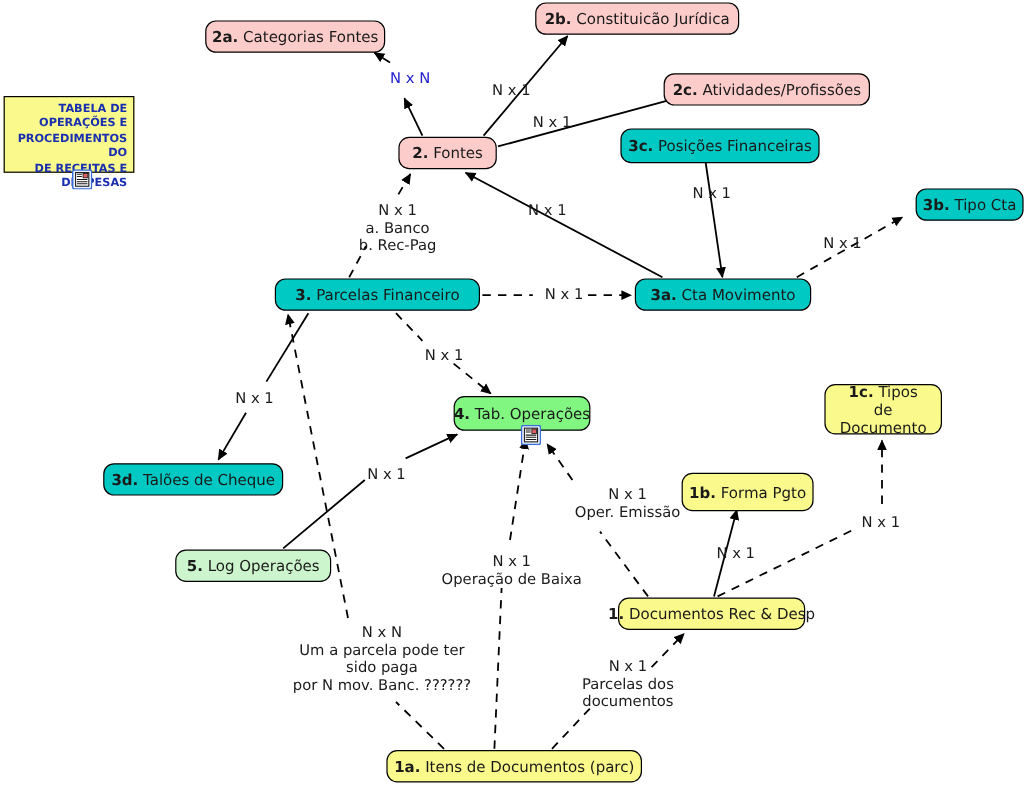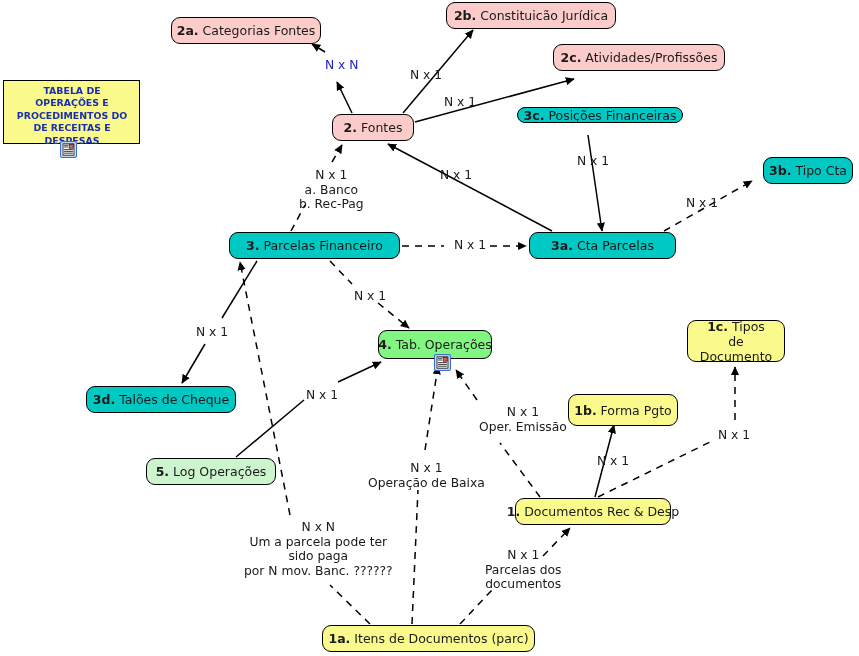--- a/index.html
+++ b/index.html
@@ -43,29 +43,29 @@
   .n-cyan{background:#00c9c4;}
   .n-green{background:#81f781;}
   .n-palegreen{background:#cdf5cd;}
   .n-yellow{background:#fafa8c;}
   .node.multiline{white-space:normal;line-height:15px;}
 
   
   #title-box{
     position:absolute;
     left:3px;top:80px;
-    width:137px;height:64px;
+    width:109px;height:64px;
     box-sizing:border-box;
     background:#fafa8c;
     border:1.4px solid #000000;
     color:#1a2fb0;
     font-weight:bold;
     font-size:9.4px;
     line-height:12.4px;
-    text-align:center;
+    text-align:right;
     padding:4px 5px 0 6px;
     z-index:6;
   }
   
   .doc-icon{
     position:absolute;
     width:17px;height:17px;
     z-index:9;
   }
   
@@ -147,34 +147,34 @@
     <div>DE RECEITAS E DESPESAS</div>
   </div>
 
   <div id="nodes-root">
       <div class="node n-pink" style="left: 171px; top: 17px; width: 150px; height: 27px;">
         <div><span class="num">2a.</span><span class="lbl"> Categorias Fontes</span></div>
       </div>
       <div class="node n-pink" style="left: 446px; top: 2px; width: 170px; height: 27px;">
         <div><span class="num">2b.</span><span class="lbl"> Constituicão Jurídica</span></div>
       </div>
-      <div class="node n-pink" style="left: 553px; top: 44px; width: 172px; height: 27px;">
+      <div class="node n-pink" style="left: 553px; top: 61px; width: 172px; height: 27px;">
         <div><span class="num">2c.</span><span class="lbl"> Atividades/Profissões</span></div>
       </div>
-      <div class="node n-cyan" style="left: 517px; top: 107px; width: 166px; height: 16px;">
+      <div class="node n-cyan" style="left: 517px; top: 107px; width: 166px; height: 29px;">
         <div><span class="num">3c.</span><span class="lbl"> Posições Financeiras</span></div>
       </div>
       <div class="node n-pink" style="left: 332px; top: 114px; width: 82px; height: 27px;">
         <div><span class="num">2.</span><span class="lbl"> Fontes</span></div>
       </div>
       <div class="node n-cyan" style="left: 763px; top: 157px; width: 90px; height: 27px;">
         <div><span class="num">3b.</span><span class="lbl"> Tipo Cta</span></div>
       </div>
       <div class="node n-cyan" style="left: 529px; top: 232px; width: 147px; height: 27px;">
-        <div><span class="num">3a.</span><span class="lbl"> Cta Parcelas</span></div>
+        <div><span class="num">3a.</span><span class="lbl"> Cta Movimento</span></div>
       </div>
       <div class="node n-cyan" style="left: 229px; top: 232px; width: 171px; height: 27px;">
         <div><span class="num">3.</span><span class="lbl"> Parcelas Financeiro</span></div>
       </div>
       <div class="node n-yellow multiline" style="left: 687px; top: 320px; width: 98px; height: 42px;">
         <div><span class="num">1c.</span><span class="lbl"> Tipos de Documento</span></div>
       </div>
       <div class="node n-green" style="left: 378px; top: 330px; width: 114px; height: 29px;">
         <div><span class="num">4.</span><span class="lbl"> Tab. Operações</span></div>
       </div>

